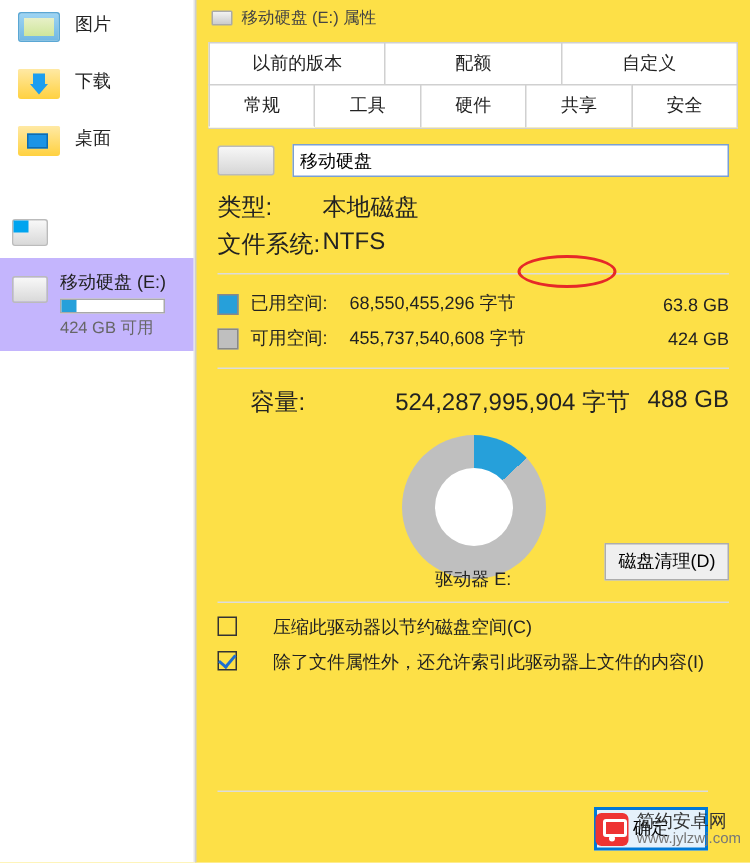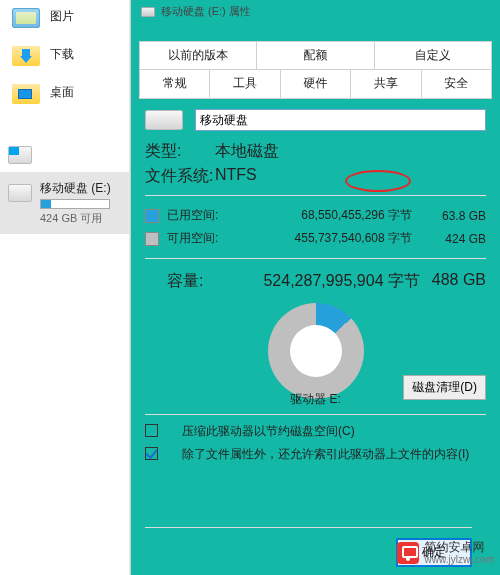--- a/index.html
+++ b/index.html
@@ -12,35 +12,35 @@
   .folder-pic { background: linear-gradient(#9dd4f3,#72b8e3); border: 1px solid #5aa7d4; width: 28px; height: 20px; border-radius: 2px; position:relative; }
   .folder-pic::after { content:""; position:absolute; left:3px; top:3px; right:3px; bottom:3px; background:linear-gradient(#e7f0c8,#cfe69b); }
   .folder-dl { background: linear-gradient(#ffe9a4,#ffd140); border-radius: 1px 1px 2px 2px; width:28px; height:20px; position:relative; }
   .folder-dl::before { content:""; position:absolute; left:10px; top:3px; width:8px; height:8px; background:#1d9ef0; }
   .folder-dl::after { content:""; position:absolute; left:8px; top:10px; border-left:6px solid transparent; border-right:6px solid transparent; border-top:7px solid #1d9ef0; }
   .folder-desk { background: linear-gradient(#ffe9a4,#ffd140); width:28px; height:20px; border-radius:1px 1px 2px 2px; position:relative; }
   .folder-desk::after { content:""; position:absolute; left:6px; top:5px; width:12px; height:8px; background:#1b94e6; border:1px solid #0f6cb0; }
 
   .drive-list { margin-top: 20px; }
   .drive { display:flex; gap:8px; padding:8px 8px; align-items:flex-start; }
-  .drive.selected { background:#e5e5e5; }
+  .drive.selected { background:#c4b5fd; }
   .drive-icon { width:24px; height:18px; background:linear-gradient(#f8f8f8,#d9d9d9); border:1px solid #bbb; border-radius:2px; position:relative; margin-top:4px; }
   .drive-icon.win::before { content:""; position:absolute; left:0; top:0; width:10px; height:8px; background:#00a4ef; }
   .drive-meta { flex:1; min-width:0; }
   .drive-name { font-size:12px; margin-bottom:2px; white-space:nowrap; overflow:hidden; }
   .usage-bar { width:70px; height:10px; border:1px solid #a9a9a9; background:#fff; position:relative; margin-bottom:2px; }
   .usage-fill { position:absolute; left:0; top:0; bottom:0; background:#26a0da; }
   .drive-free { font-size:11px; color:#666; white-space:nowrap; }
 
   
-  .dialog { position:absolute; left:130px; top:0; right:0; bottom:0; background:#14b8a6; border-left:1px solid #d0d0d0; }
+  .dialog { position:absolute; left:130px; top:0; right:0; bottom:0; background:#fde047; border-left:1px solid #d0d0d0; }
   .dlg-title { display:flex; align-items:center; gap:6px; padding:4px 10px; font-size:11px; color:#444; }
   .dlg-title .hdd { width:14px; height:10px; background:linear-gradient(#f2f2f2,#ccc); border:1px solid #aaa; border-radius:1px; }
 
-  .tabs-row { display:flex; border-bottom:1px solid #d0d0d0; margin:18px 8px 0; }
+  .tabs-row { display:flex; border-bottom:1px solid #d0d0d0; margin:5px 8px 0; }
   .tab { flex:1; text-align:center; padding:5px 0; font-size:12px; border:1px solid #d0d0d0; border-bottom:none; background:#fff; margin-left:-1px; white-space:nowrap; }
   .tab:first-child { margin-left:0; }
   .tab.active { background:#fff; border-bottom:1px solid #fff; position:relative; z-index:1; }
   .tabs-row2 .tab.active { box-shadow: inset 0 2px 0 #fff; }
   .tabs-row + .tabs-row2 { margin-top:-1px; }
 
   .tab-body { padding:10px 14px; }
 
   .row-head { display:flex; align-items:center; gap:12px; margin-bottom:10px; }
   .row-head .hdd-big { width:38px; height:20px; background:linear-gradient(#f7f7f7,#d6d6d6); border:1px solid #bbb; border-radius:2px; }
@@ -52,21 +52,21 @@
 
   .ntfs-circle { position:absolute; left:345px; top:170px; width:66px; height:22px; border:2px solid #e62828; border-radius:50%; pointer-events:none; }
 
   hr.sep { border:none; border-top:1px solid #dcdcdc; margin:8px 0; }
 
   .space-row { display:flex; align-items:center; font-size:12px; padding:3px 0; gap:8px; }
   .sq { width:14px; height:14px; border:1px solid #888; }
   .sq.used { background:#26a0da; }
   .sq.free { background:#bfbfbf; }
   .sp-label { width:58px; }
-  .sp-bytes { flex:1; text-align:right; padding-right:6px; }
+  .sp-bytes { flex:1; padding-right:6px; }
   .sp-h { width:60px; text-align:right; }
 
   .cap-row { display:flex; font-size:16px; padding:4px 0; }
   .cap-row .lbl { width:80px; padding-left:22px; }
   .cap-row .b { flex:1; text-align:right; padding-right:6px; }
   .cap-row .h { width:60px; text-align:right; }
 
   .donut-wrap { display:flex; align-items:center; justify-content:center; position:relative; height:110px; }
   .donut { width:96px; height:96px; border-radius:50%; background: conic-gradient(#26a0da 0 47deg, #bfbfbf 47deg 360deg); position:relative; }
   .donut::after { content:""; position:absolute; left:22px; top:22px; width:52px; height:52px; background:#fff; border-radius:50%; }

